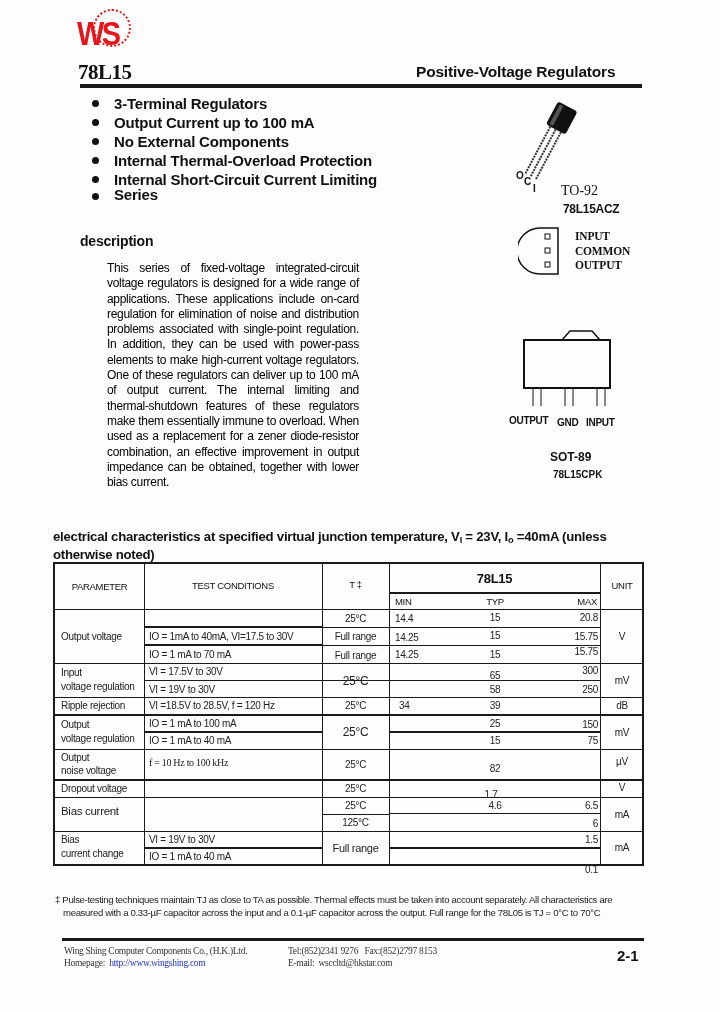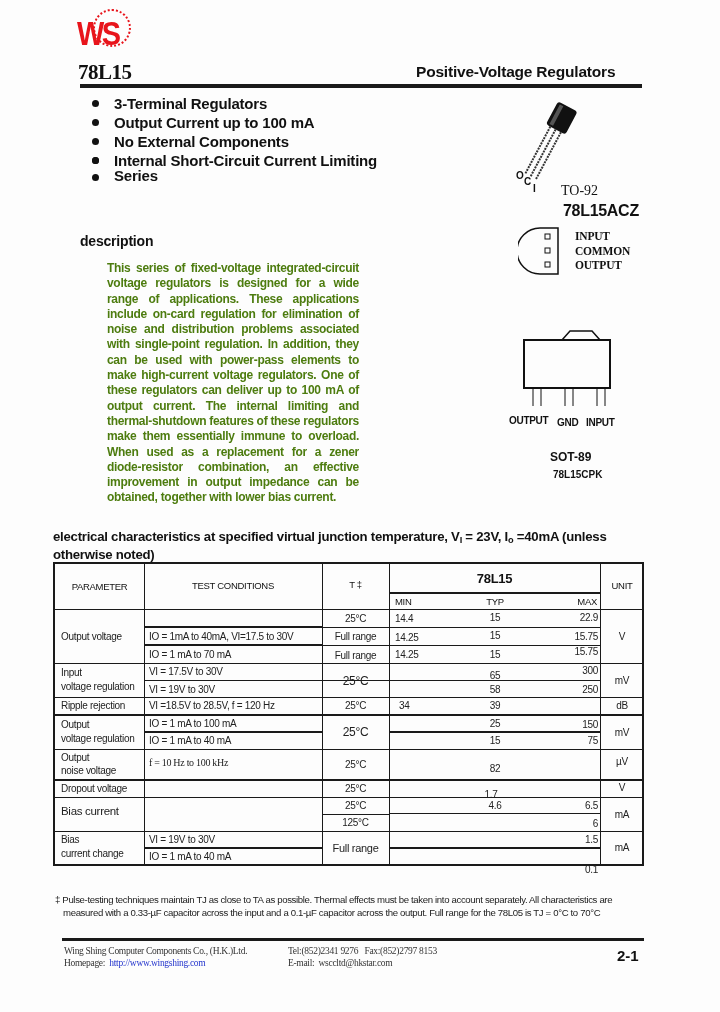--- a/index.html
+++ b/index.html
@@ -15,23 +15,23 @@
   .doc-title { left: 416px; top: 63px; font-weight: bold; font-size: 15.5px; letter-spacing: -0.2px; }
   .rule { left: 80px; width: 562px; height: 4px; background: #1a1a1a; }
 
   
   .features { left: 92px; top: 94px; width: 300px; }
   .feat { position: relative; font-weight: bold; font-size: 15px; line-height: 19px; padding-left: 22px; letter-spacing: -0.2px; }
   .feat .bullet { position: absolute; left: 0; top: 6px; width: 7px; height: 7px; background: #111; border-radius: 50%; }
   .feat .cont { display: block; line-height: 15px; margin-top: -2px; }
 
   .desc-heading { left: 80px; top: 233px; font-size: 14px; font-weight: bold; letter-spacing: -0.2px; }
-  .desc-body { left: 107px; top: 261px; width: 252px; font-size: 12px; line-height: 15.3px; text-align: justify; letter-spacing: -0.3px; color: #4d7c0f; font-weight: bold; }
+  .desc-body { left: 107px; top: 261px; width: 252px; font-size: 12px; line-height: 15.3px; text-align: justify; letter-spacing: -0.3px; color: #000000; }
   .to92-name { left: 561px; top: 183px; font-family: "Liberation Serif", serif; font-size: 14px; }
-  .to92-part { left: 563px; top: 202px; font-size: 16px; font-weight: bold; letter-spacing: -0.3px; }
+  .to92-part { left: 563px; top: 202px; font-size: 12px; font-weight: bold; letter-spacing: -0.3px; }
   .pin-letters { font-weight: bold; font-size: 10px; }
   .pinout-labels { left: 575px; top: 229px; font-family: "Liberation Serif", serif; font-weight: bold; font-size: 11.5px; line-height: 14.5px; letter-spacing: -0.2px; }
   .sot-labels span { position: absolute; font-size: 10px; font-weight: bold; top: 0; letter-spacing: -0.3px; }
   .sot-name { left: 550px; top: 450px; font-size: 12px; font-weight: bold; }
   .sot-part { left: 553px; top: 469px; font-size: 10px; font-weight: bold; }
 
   
   .ec-title { left: 53px; top: 530px; width: 600px; font-size: 13.2px; font-weight: bold; line-height: 14.5px; letter-spacing: -0.25px; }
   sub { font-size: 70%; vertical-align: -2px; }
 
@@ -59,21 +59,21 @@
   <div class="logo-ws">WS</div>
 </div>
 <div class="abs part-title">78L15</div>
 <div class="abs doc-title">Positive-Voltage Regulators</div>
 <div class="abs rule" style="top:84px;"></div>
 
 <div class="abs features">
   <div class="feat"><span class="bullet"></span><span>3-Terminal Regulators</span></div>
   <div class="feat"><span class="bullet"></span><span>Output Current up to 100 mA</span></div>
   <div class="feat"><span class="bullet"></span><span>No External Components</span></div>
-  <div class="feat"><span class="bullet"></span></div>
+  <div class="feat"><span class="bullet"></span><span>Internal Thermal-Overload Protection</span></div>
   <div class="feat"><span class="bullet"></span><span>Internal Short-Circuit Current Limiting</span></div>
   <div class="feat"><span class="bullet"></span><span class="cont">Series</span></div>
 </div>
 
 <div class="abs desc-heading">description</div>
 <div class="abs desc-body">This series of fixed-voltage integrated-circuit voltage regulators is designed for a wide range of applications. These applications include on-card regulation for elimination of noise and distribution problems associated with single-point regulation. In addition, they can be used with power-pass elements to make high-current voltage regulators. One of these regulators can deliver up to 100 mA of output current. The internal limiting and thermal-shutdown features of these regulators make them essentially immune to overload. When used as a replacement for a zener diode-resistor combination, an effective improvement in output impedance can be obtained, together with lower bias current.</div>
 
 <svg class="abs" style="left:515px;top:100px;" width="70" height="85">
   <g transform="rotate(28 35 40)">
     <rect x="24" y="2" width="22" height="26" rx="3" fill="#111"></rect>
@@ -142,21 +142,21 @@
   <div class="hl" style="left:0;top:45px;width:589px;"></div>
 
   <div class="cell" style="left:6px;top:45px;width:83px;height:54px;">Output voltage</div>
   <div class="hl" style="left:267px;top:63px;width:278px;"></div>
   <div class="hlk" style="left:89px;top:62px;width:178px;"></div>
   <div class="hlk" style="left:89px;top:80px;width:178px;"></div>
   <div class="hl" style="left:267px;top:81px;width:278px;"></div>
   <div class="cell c" style="left:267px;top:45px;width:67px;height:18px;">25°C</div>
   <div class="cell" style="left:340px;top:45px;width:50px;height:18px;">14.4</div>
   <div class="cell c" style="left:420px;top:45px;width:40px;height:16px;">15</div>
-  <div class="cell r" style="left:500px;top:45px;width:43px;height:16px;">22.9</div>
+  <div class="cell r" style="left:500px;top:45px;width:43px;height:16px;">20.8</div>
   <div class="cell" style="left:94px;top:63px;width:170px;height:18px;">IO = 1mA to 40mA, VI=17.5 to 30V</div>
   <div class="cell c" style="left:267px;top:63px;width:67px;height:18px;">Full range</div>
   <div class="cell" style="left:340px;top:63px;width:50px;height:20px;">14.25</div>
   <div class="cell c" style="left:420px;top:63px;width:40px;height:16px;">15</div>
   <div class="cell r" style="left:500px;top:63px;width:43px;height:18px;">15.75</div>
   <div class="cell" style="left:94px;top:81px;width:170px;height:18px;">IO = 1 mA to 70 mA</div>
   <div class="cell c" style="left:267px;top:81px;width:67px;height:20px;">Full range</div>
   <div class="cell" style="left:340px;top:81px;width:50px;height:18px;">14.25</div>
   <div class="cell c" style="left:420px;top:81px;width:40px;height:18px;">15</div>
   <div class="cell r" style="left:500px;top:81px;width:43px;height:12px;">15.75</div>

